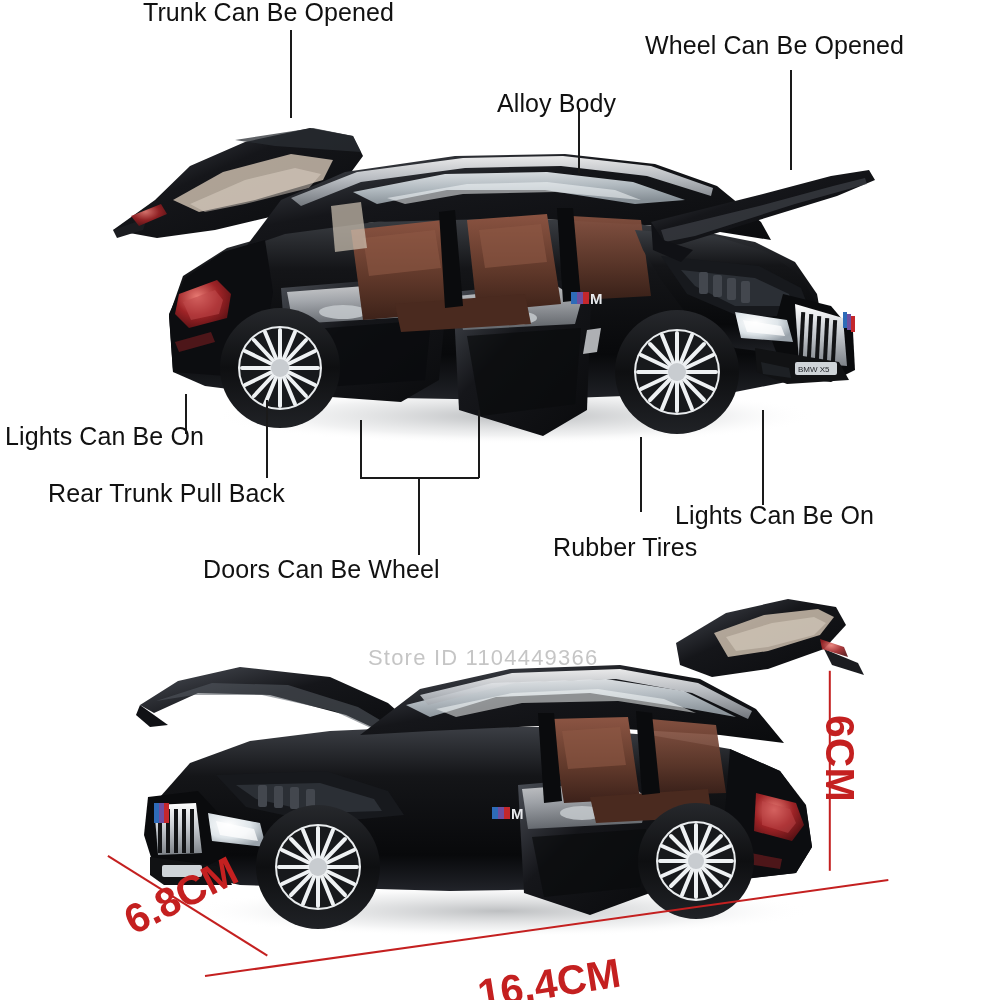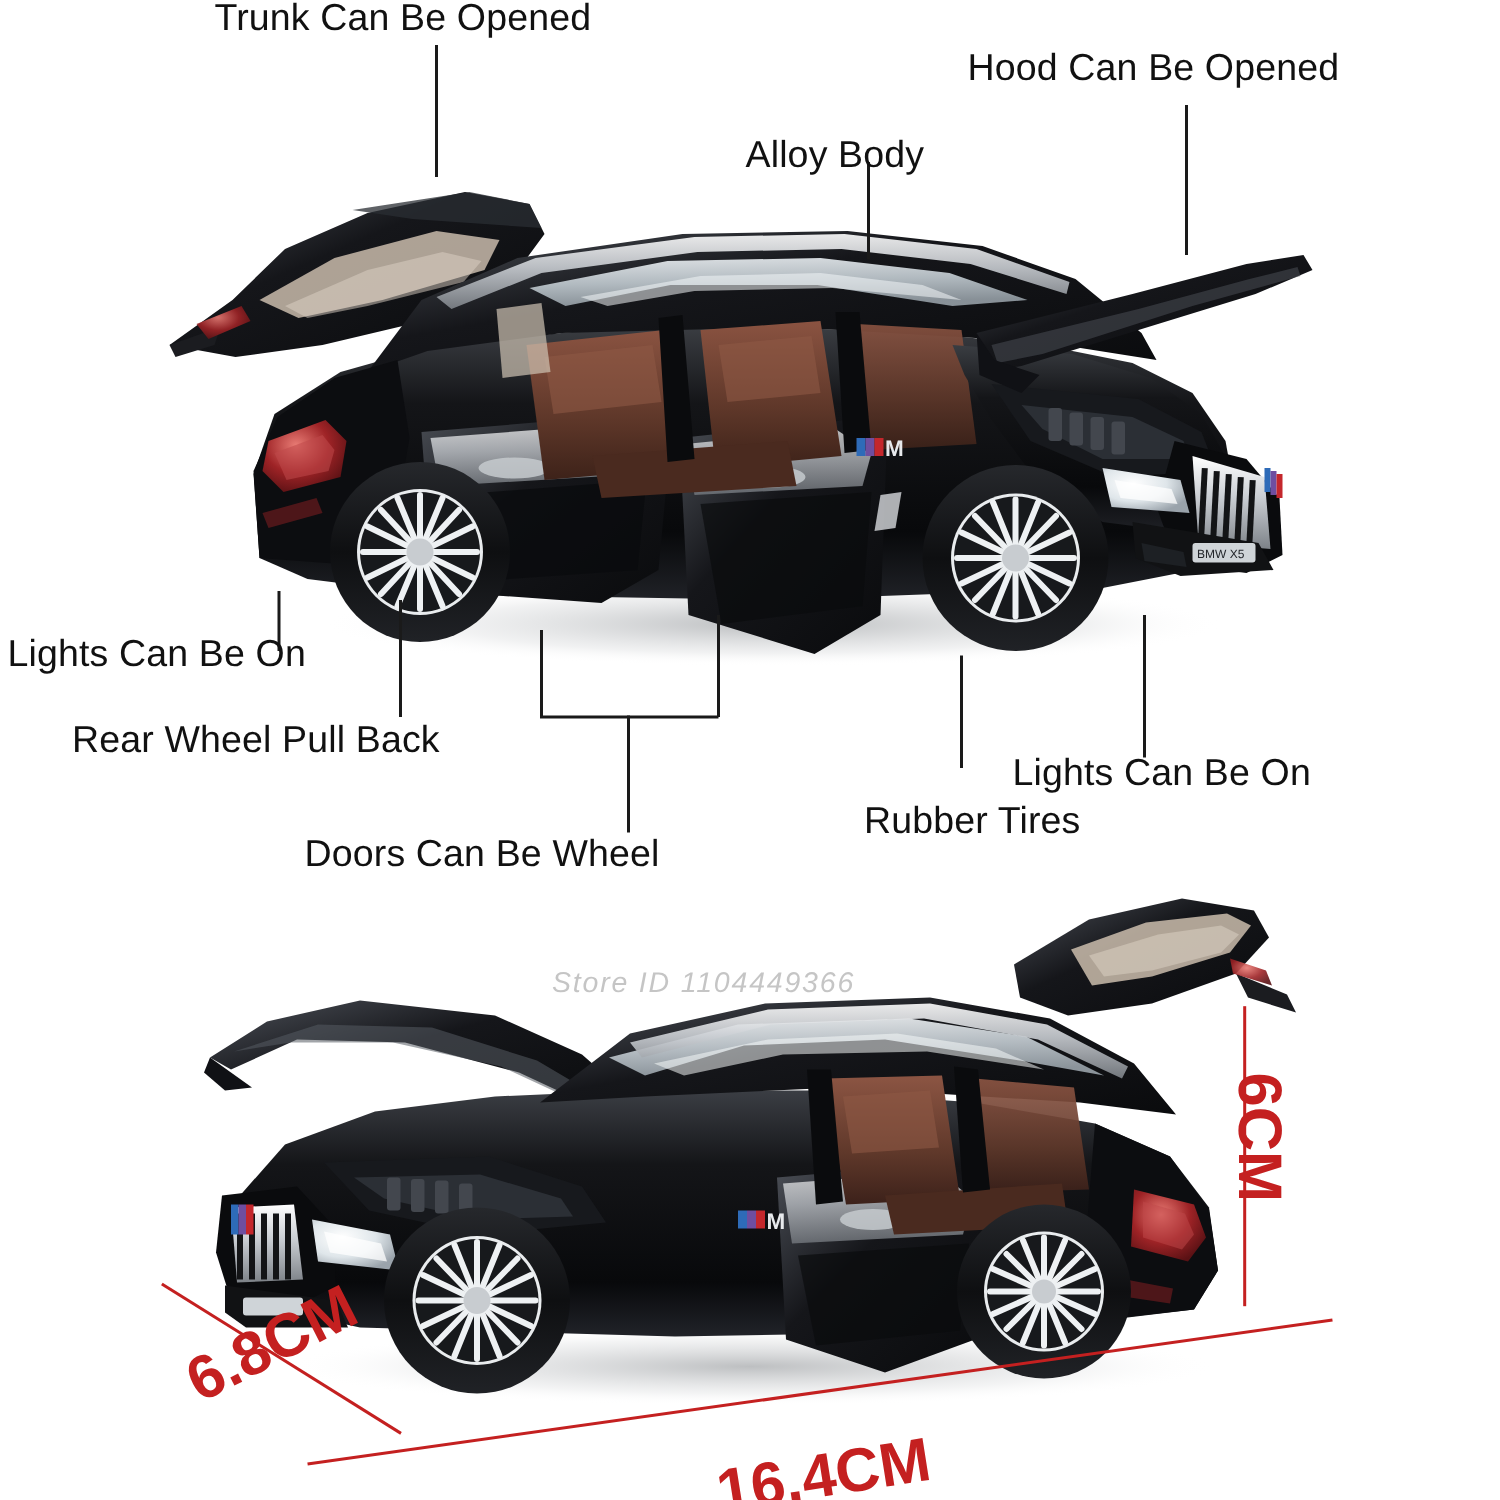--- a/index.html
+++ b/index.html
@@ -37,26 +37,25 @@
   }
   .dim-v{font-size:41px;transform:rotate(90deg);transform-origin:left top;}
   .dim-w{font-size:41px;transform:rotate(-27deg);transform-origin:left top;}
   .dim-l{font-size:41px;transform:rotate(-9deg);transform-origin:left top;}
 
   .dimline{position:absolute;background:#C42020;transform-origin:left center;}
 
   
   .watermark{
     position:absolute;
-    font-size:19px;
+    font-size:22px;
     color:rgba(150,150,150,.55);
     letter-spacing:1.2px;
     white-space:nowrap;
     pointer-events:none;
-    font-style:italic;
   }
 
   
   .car-wrap{position:absolute;}
   svg{display:block;overflow:visible;}
 </style>
 </head>
 <body>
 
 <div id="stage">
@@ -491,31 +490,31 @@
   <div class="leader v" style="left:360px;top:420px;height:58px;"></div>
   <div class="leader v" style="left:478px;top:410px;height:68px;"></div>
   <div class="leader h" style="left:360px;top:477px;width:119px;"></div>
   <div class="leader v" style="left:418px;top:477px;height:78px;"></div>
 
   <div class="leader v" style="left:640px;top:437px;height:75px;"></div>
   <div class="leader v" style="left:762px;top:410px;height:95px;"></div>
 
   <div class="callout" style="left:143px;top:0;">Trunk Can Be Opened</div>
 
-  <div class="callout" style="left:645px;top:33px;">Hood Can Be Opened</div>
+  <div class="callout" style="left:645px;top:33px;">Wheel Can Be Opened</div>
 
   <div class="callout" style="left:497px;top:78px;margin-top:13px;">Alloy Body</div>
 
   <div class="callout" style="left:5px;top:424px;">Lights Can Be On</div>
 
-  <div class="callout" style="left:48px;top:481px;">Rear Wheel Pull Back</div>
+  <div class="callout" style="left:48px;top:481px;">Rear Trunk Pull Back</div>
 
   <div class="callout" style="left:203px;top:557px;">Doors Can Be Wheel</div>
 
-  <div class="callout" style="left:576px;top:535px;">Rubber Tires</div>
+  <div class="callout" style="left:553px;top:535px;">Rubber Tires</div>
 
   <div class="callout" style="left:675px;top:503px;">Lights Can Be On</div>
 
   <div class="dimline" style="left:830px;top:670px;width:200px;height:1.6px;transform:rotate(90deg);"></div>
   <div class="dim dim-v" style="left:860px;top:715px;">6CM</div>
 
   <div class="dimline" style="left:108px;top:855px;width:188px;height:1.6px;transform:rotate(32deg);"></div>
   <div class="dim dim-w" style="left:118px;top:905px;">6.8CM</div>
 
   <div class="dimline" style="left:205px;top:975px;width:690px;height:1.6px;transform:rotate(-8deg);"></div>

